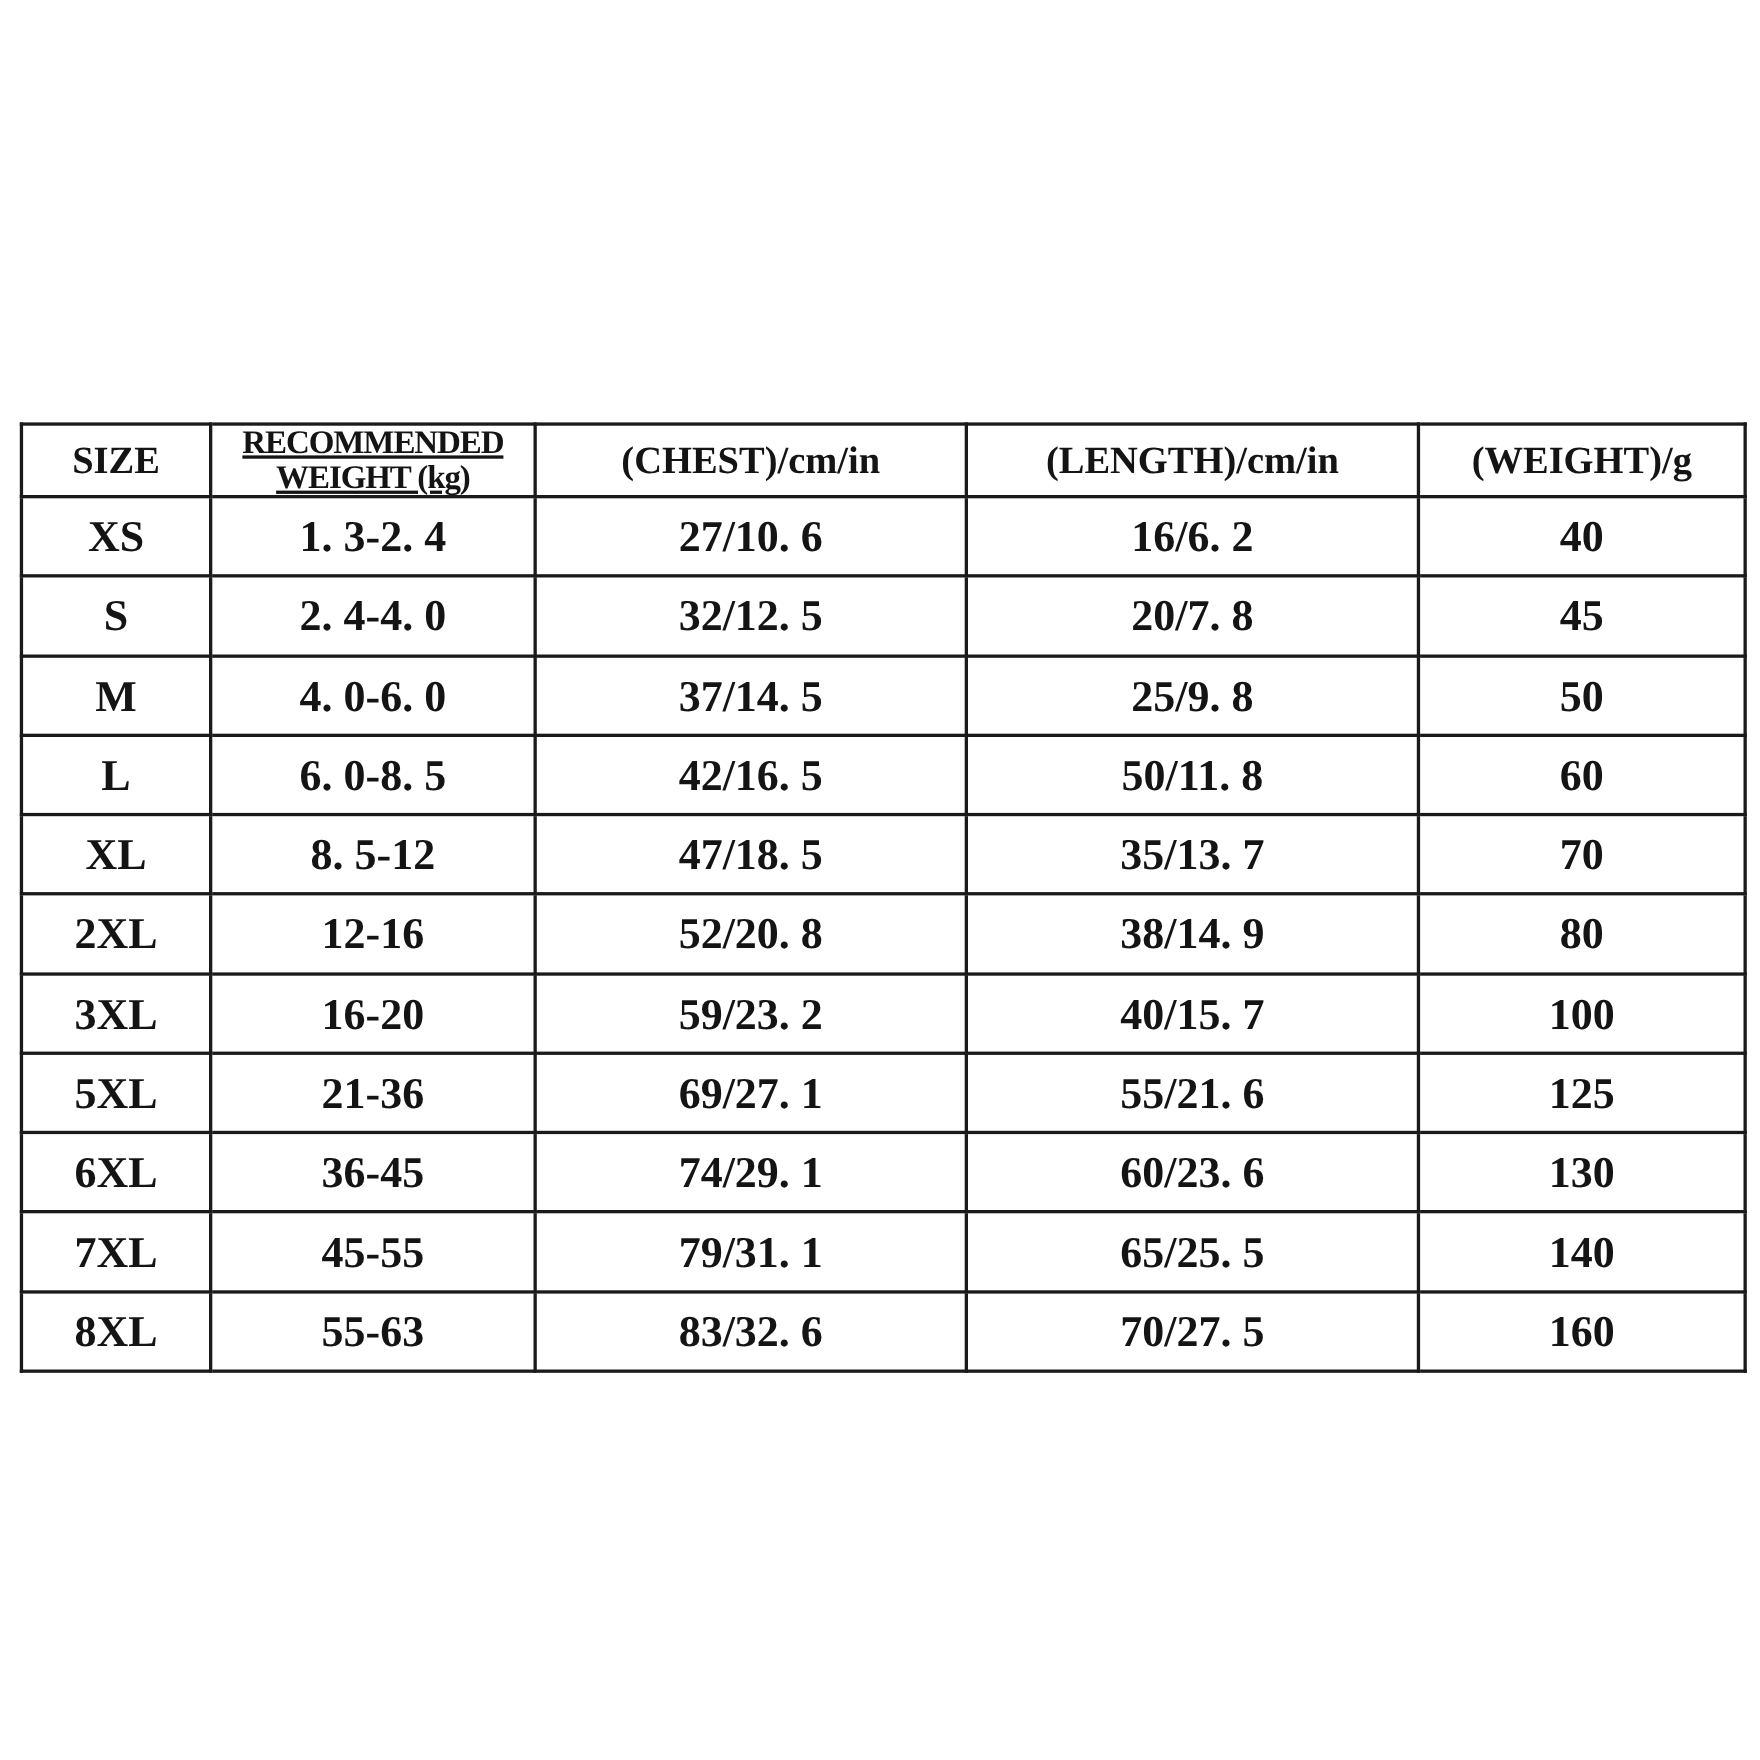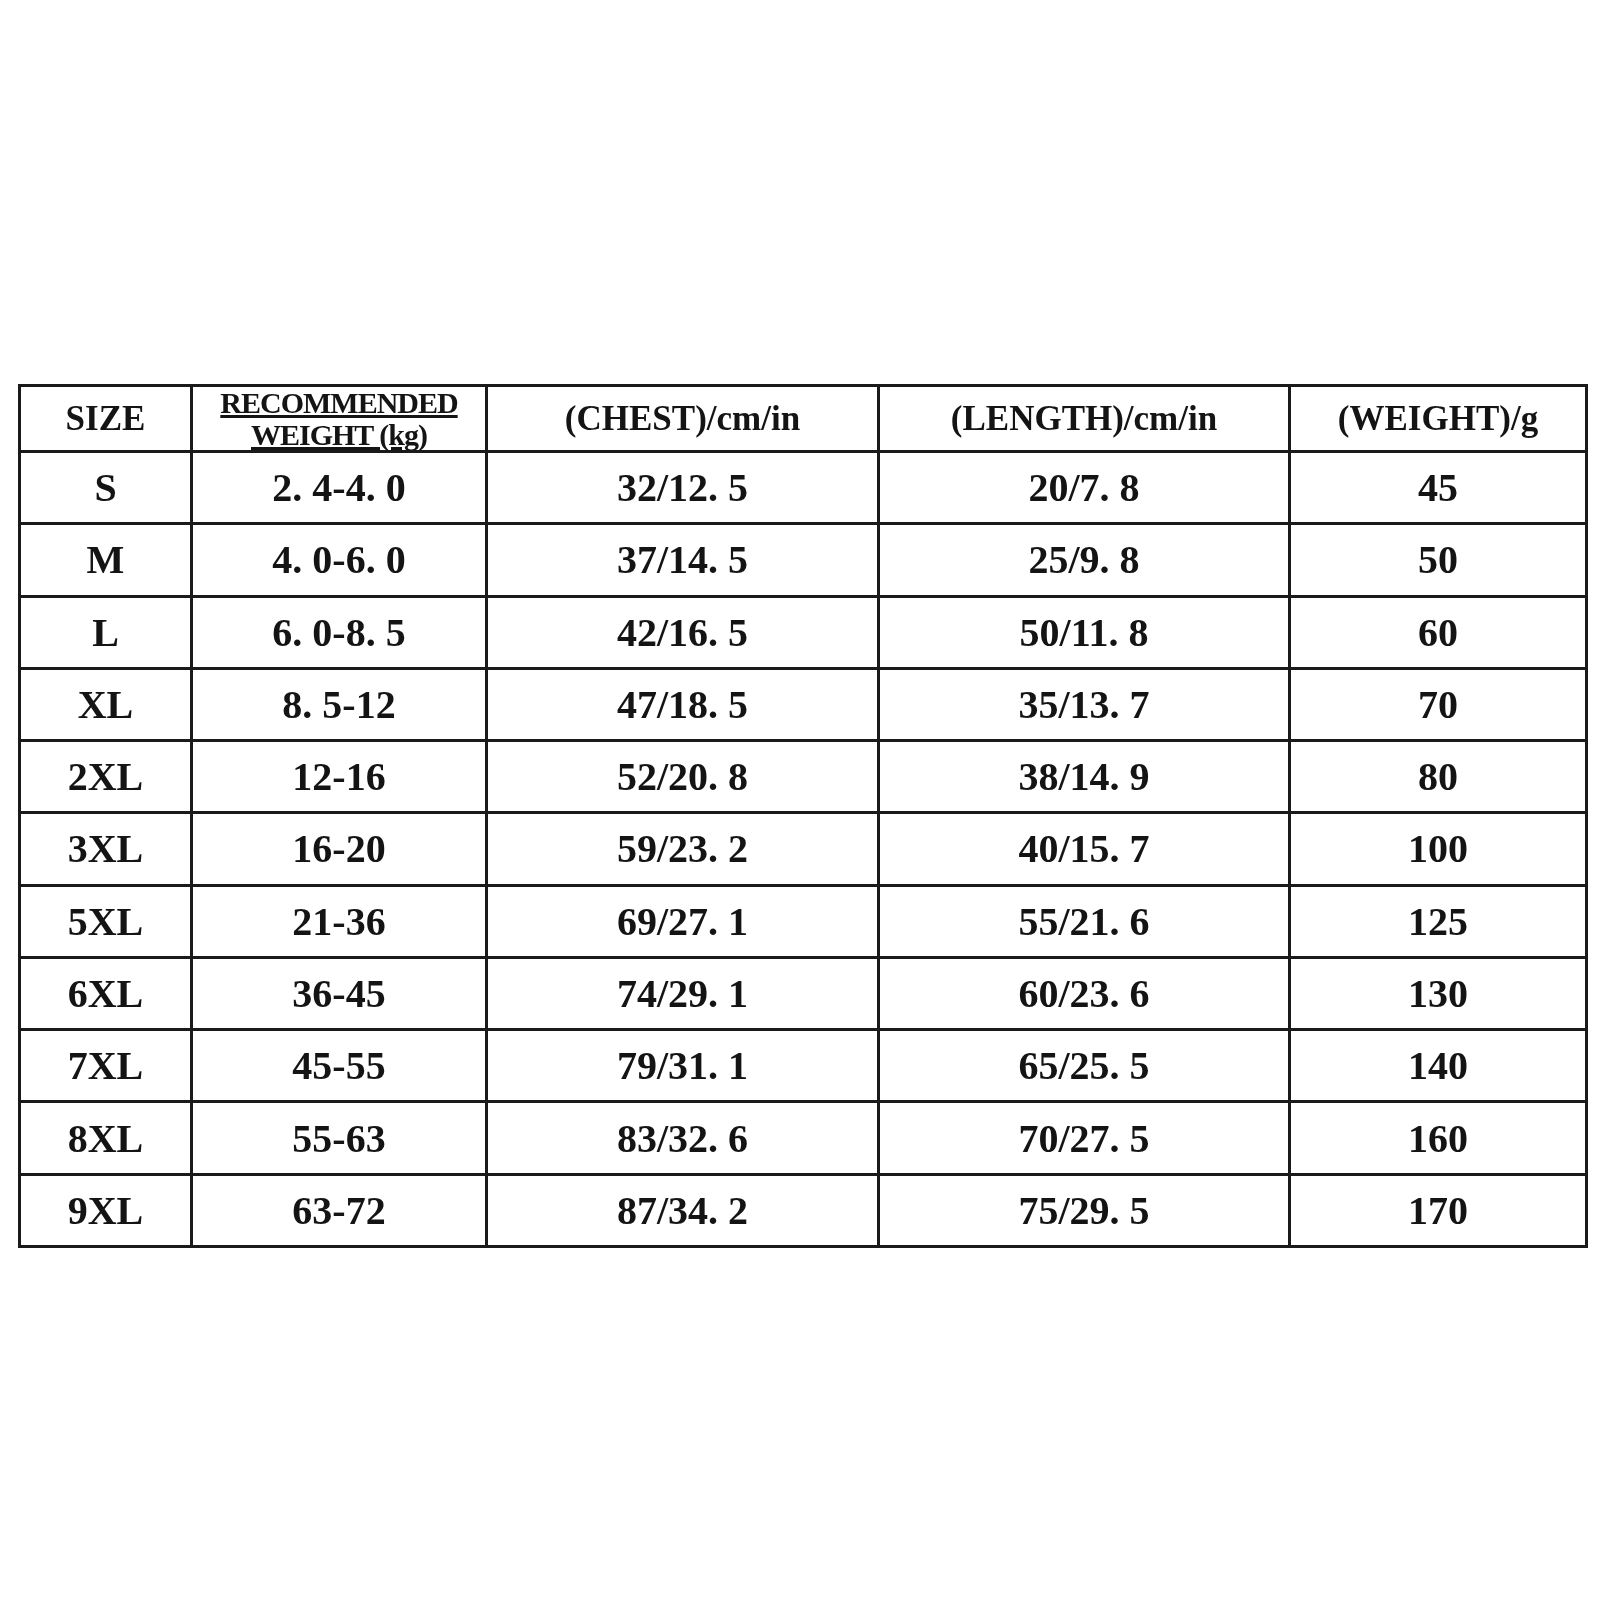--- a/index.html
+++ b/index.html
@@ -71,20 +71,27 @@
         <th>SIZE</th>
         <th class="condensed">RECOMMENDED
 WEIGHT (kg)</th>
         <th>(CHEST)/cm/in</th>
         <th>(LENGTH)/cm/in</th>
         <th>(WEIGHT)/g</th>
       </tr>
     </thead>
     <tbody>
         <tr>
+          <td>XS</td>
+          <td>1. 3-2. 4</td>
+          <td>27/10. 6</td>
+          <td>16/6. 2</td>
+          <td>40</td>
+        </tr>
+        <tr>
           <td>S</td>
           <td>2. 4-4. 0</td>
           <td>32/12. 5</td>
           <td>20/7. 8</td>
           <td>45</td>
         </tr>
         <tr>
           <td>M</td>
           <td>4. 0-6. 0</td>
           <td>37/14. 5</td>
@@ -140,22 +147,15 @@
           <td>65/25. 5</td>
           <td>140</td>
         </tr>
         <tr>
           <td>8XL</td>
           <td>55-63</td>
           <td>83/32. 6</td>
           <td>70/27. 5</td>
           <td>160</td>
         </tr>
-        <tr>
-          <td>9XL</td>
-          <td>63-72</td>
-          <td>87/34. 2</td>
-          <td>75/29. 5</td>
-          <td>170</td>
-        </tr>
       </tbody>
   </table>
 </div>
 
 </body></html>

